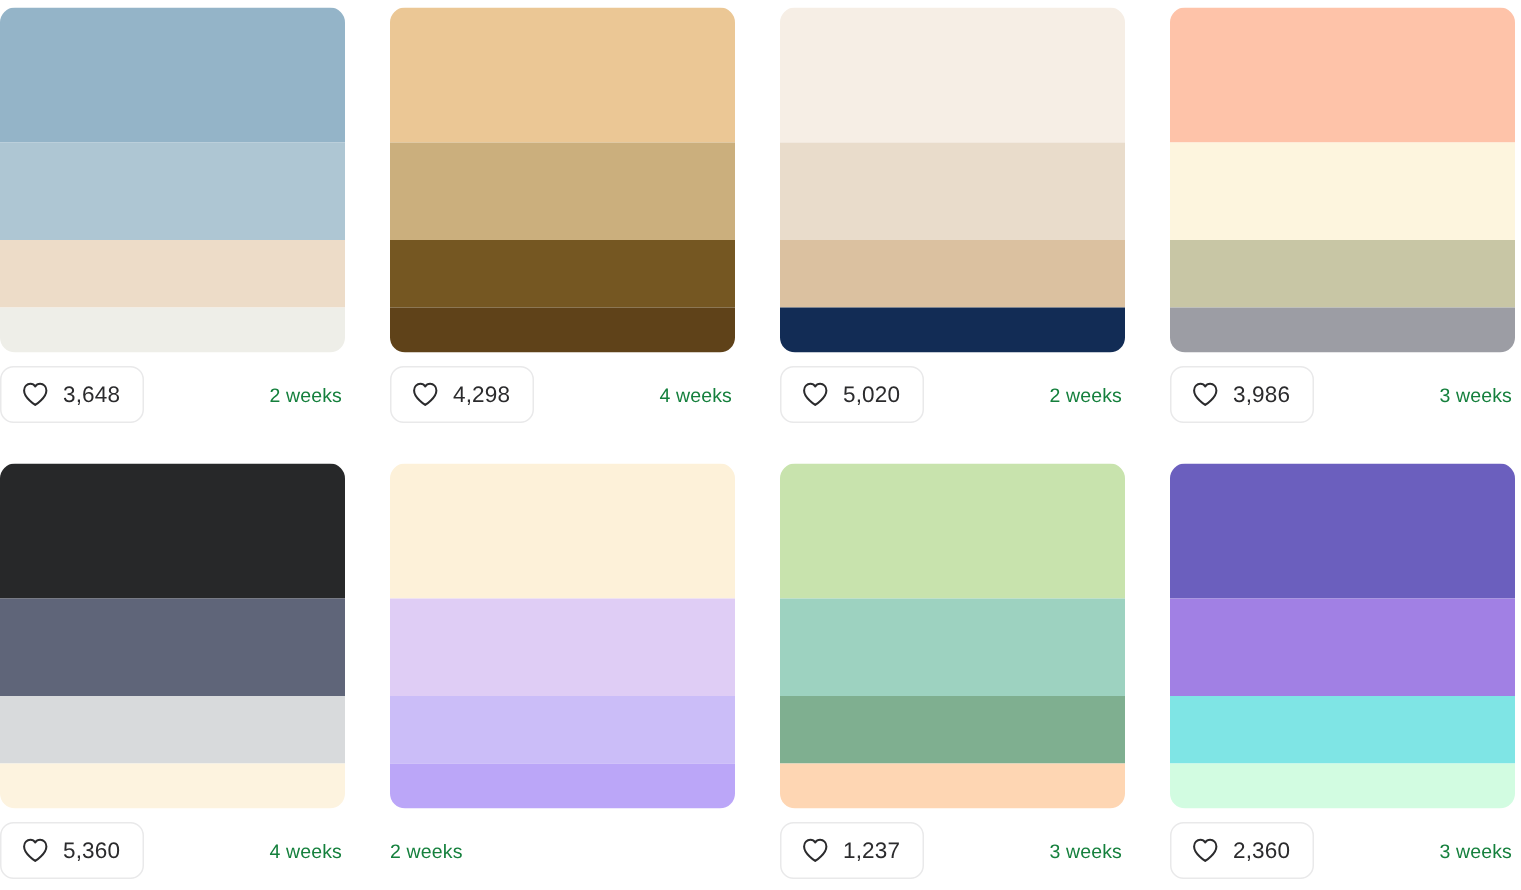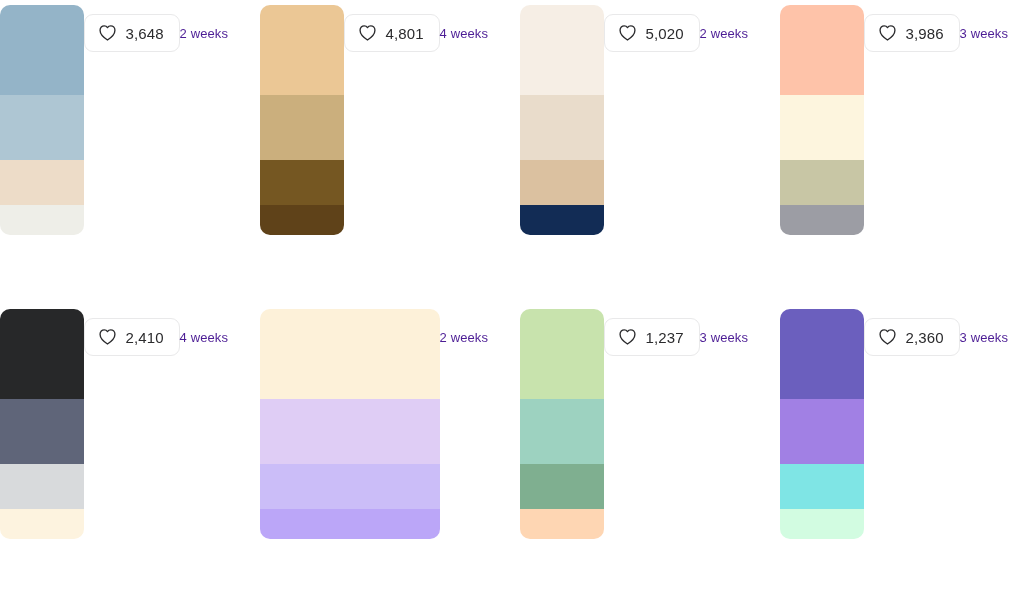--- a/index.html
+++ b/index.html
@@ -18,21 +18,21 @@
     grid-template-columns: repeat(4, 230px);
     grid-template-rows: repeat(2, 286px);
     column-gap: 30px;
     row-gap: 18px;
     padding: 5px 6px 0 0;
   }
 
   .palette-card {
     width: 230px;
     display: flex;
-    flex-direction: row;
+    flex-direction: column;
   }
 
   .swatch-stack {
     width: 230px;
     height: 230px;
     border-radius: 10px;
     overflow: hidden;
     display: flex;
     flex-direction: column;
   }
@@ -73,21 +73,21 @@
   .like-count {
     font-size: 15px;
     color: #2b2b2d;
     letter-spacing: 0.1px;
     line-height: 1;
     white-space: nowrap;
   }
 
   .age-label {
     font-size: 13px;
-    color: #4c1d95;
+    color: #15803d;
     letter-spacing: 0.1px;
     white-space: nowrap;
   }
 </style>
 </head>
 <body>
 
 <div id="grid">
     <div class="palette-card">
       <div class="swatch-stack">
@@ -111,21 +111,21 @@
         <div class="swatch" style="background: rgb(235, 199, 149); height: 90px;"></div>
         <div class="swatch" style="background: rgb(203, 175, 125); height: 65px;"></div>
         <div class="swatch" style="background: rgb(117, 87, 34); height: 45px;"></div>
         <div class="swatch" style="background: rgb(95, 66, 25); height: 30px;"></div>
       </div>
       <div class="card-footer">
         <button class="like-button">
           <span class="heart-icon"><svg viewBox="0 0 24 22" fill="none" xmlns="http://www.w3.org/2000/svg" aria-hidden="true">
               <path d="M12 20.2S2.6 14.2 2.6 7.9C2.6 4.6 5 2.3 7.9 2.3c2 0 3.4 1.1 4.1 2.2.7-1.1 2.1-2.2 4.1-2.2 2.9 0 5.3 2.3 5.3 5.6 0 6.3-9.4 12.3-9.4 12.3z" stroke="#2b2b2d" stroke-width="1.7" stroke-linejoin="round" stroke-linecap="round"></path>
             </svg></span>
-          <span class="like-count">4,801</span>
+          <span class="like-count">4,298</span>
         </button>
         <span class="age-label">4 weeks</span>
       </div>
     </div>
     <div class="palette-card">
       <div class="swatch-stack">
         <div class="swatch" style="background: rgb(246, 238, 229); height: 90px;"></div>
         <div class="swatch" style="background: rgb(233, 220, 203); height: 65px;"></div>
         <div class="swatch" style="background: rgb(219, 193, 160); height: 45px;"></div>
         <div class="swatch" style="background: rgb(18, 44, 85); height: 30px;"></div>
@@ -162,21 +162,21 @@
         <div class="swatch" style="background: rgb(39, 40, 41); height: 90px;"></div>
         <div class="swatch" style="background: rgb(95, 101, 121); height: 65px;"></div>
         <div class="swatch" style="background: rgb(216, 218, 220); height: 45px;"></div>
         <div class="swatch" style="background: rgb(253, 243, 223); height: 30px;"></div>
       </div>
       <div class="card-footer">
         <button class="like-button">
           <span class="heart-icon"><svg viewBox="0 0 24 22" fill="none" xmlns="http://www.w3.org/2000/svg" aria-hidden="true">
               <path d="M12 20.2S2.6 14.2 2.6 7.9C2.6 4.6 5 2.3 7.9 2.3c2 0 3.4 1.1 4.1 2.2.7-1.1 2.1-2.2 4.1-2.2 2.9 0 5.3 2.3 5.3 5.6 0 6.3-9.4 12.3-9.4 12.3z" stroke="#2b2b2d" stroke-width="1.7" stroke-linejoin="round" stroke-linecap="round"></path>
             </svg></span>
-          <span class="like-count">2,410</span>
+          <span class="like-count">5,360</span>
         </button>
         <span class="age-label">4 weeks</span>
       </div>
     </div>
     <div class="palette-card">
       <div class="swatch-stack">
         <div class="swatch" style="background: rgb(253, 241, 217); height: 90px;"></div>
         <div class="swatch" style="background: rgb(223, 205, 245); height: 65px;"></div>
         <div class="swatch" style="background: rgb(203, 189, 248); height: 45px;"></div>
         <div class="swatch" style="background: rgb(187, 166, 248); height: 30px;"></div>

